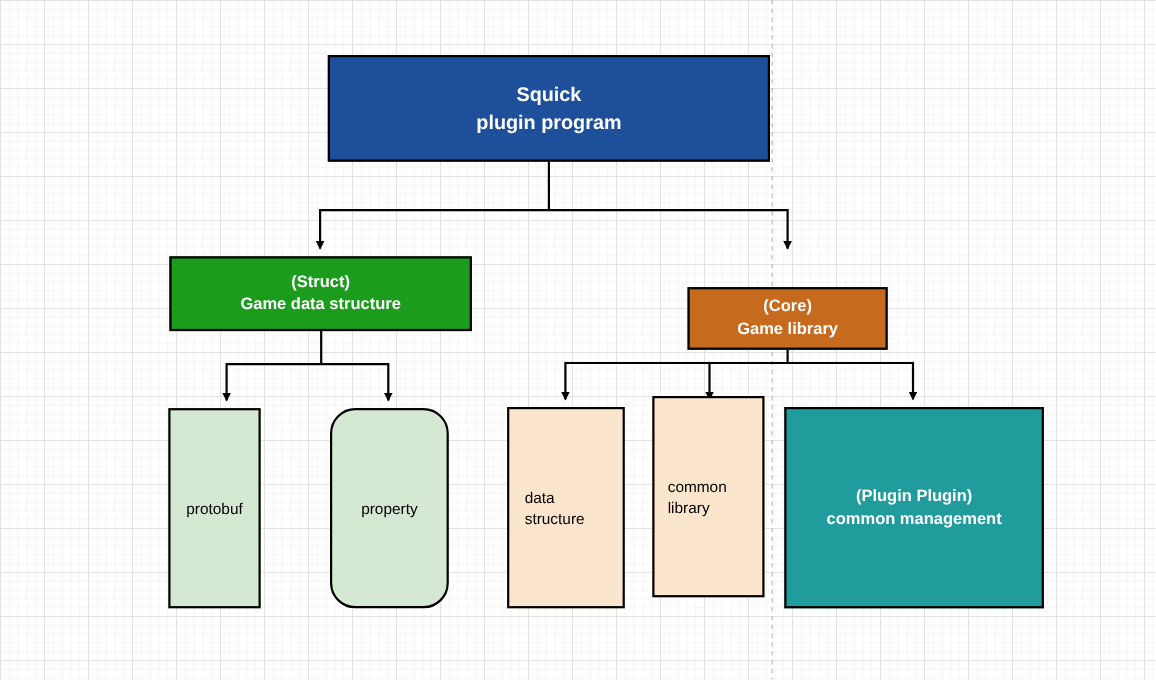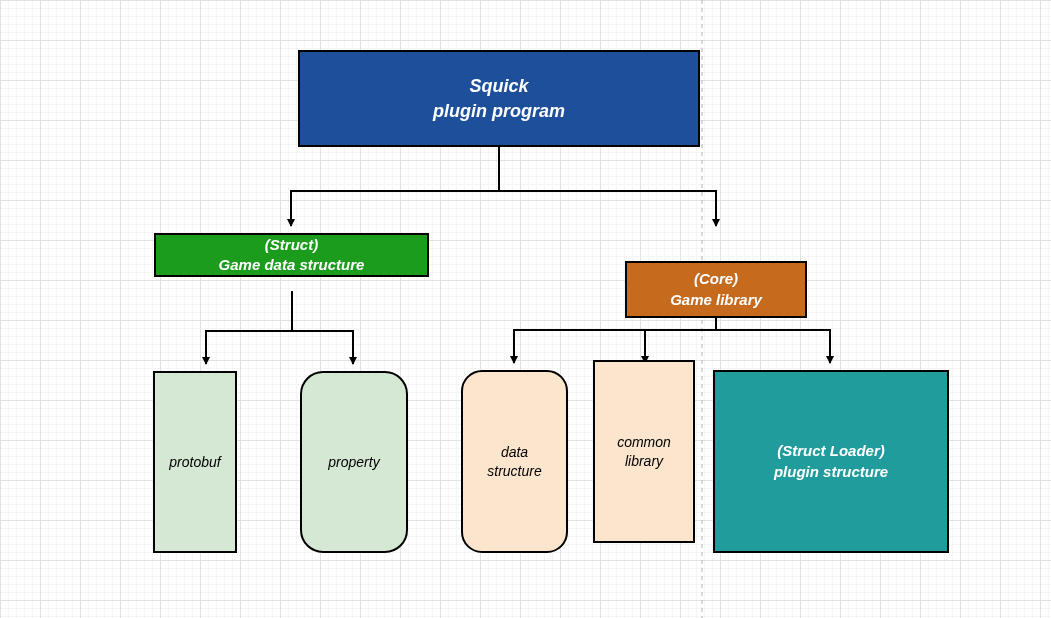--- a/index.html
+++ b/index.html
@@ -26,36 +26,35 @@
   }
 
   .node {
     position: absolute;
     box-sizing: border-box;
     border: 2px solid #000000;
     display: flex;
     flex-direction: column;
     align-items: center;
     justify-content: center;
-    text-align: center;
+    text-align: left;
     line-height: 1.35;
-    font-style: italic;
   }
 
   .node .label-line { display: block; }
 
   
   .n-squick {
     left: 298px; top: 50px; width: 402px; height: 97px;
     background: #1D4F9B; color: #ffffff;
     font-weight: bold; font-size: 18px;
   }
   
   .n-struct {
-    left: 154px; top: 233px; width: 275px; height: 44px;
+    left: 154px; top: 233px; width: 275px; height: 68px;
     background: #1C9C1C; color: #ffffff;
     font-weight: bold; font-size: 15px;
   }
   .n-core {
     left: 625px; top: 233px; width: 182px; height: 57px;
     background: #C66A1D; color: #ffffff;
     font-weight: bold; font-size: 15px; margin-top: 28px;
   }
   
   .n-protobuf {
@@ -63,21 +62,20 @@
     background: #D5E8D4; color: #000000; font-size: 14px;
   }
   .n-property {
     left: 300px; top: 371px; width: 108px; height: 182px;
     background: #D5E8D4; color: #000000; font-size: 14px; border-radius: 23px;
   }
   .n-datastructure {
     left: 461px; top: 370px; width: 107px; height: 183px;
     background: #FCE5CD; color: #000000; font-size: 14px;
     padding: 0 14px;
-    border-radius: 21px;
   }
   .n-commonlibrary {
     left: 593px; top: 360px; width: 102px; height: 183px;
     background: #FCE5CD; color: #000000; font-size: 14px;
     padding: 0 12px;
   }
   .n-plugin {
     left: 713px; top: 370px; width: 236px; height: 183px;
     background: #219C9C; color: #ffffff;
     font-weight: bold; font-size: 15px;
@@ -145,17 +143,17 @@
 
   <div class="node n-datastructure">
     <span class="label-line">data structure</span>
   </div>
 
   <div class="node n-commonlibrary">
     <span class="label-line">common library</span>
   </div>
 
   <div class="node n-plugin">
-    <span class="label-line">(Struct Loader)</span>
-    <span class="label-line">plugin structure</span>
+    <span class="label-line">(Plugin Plugin)</span>
+    <span class="label-line">common management</span>
   </div>
 
 </div>
 
 </body></html>

